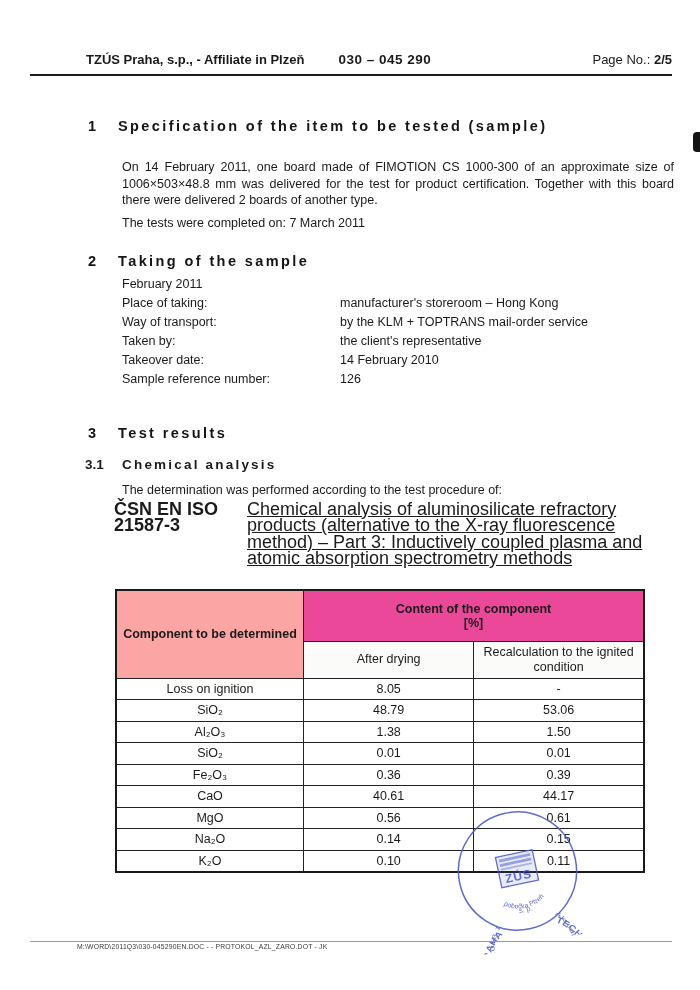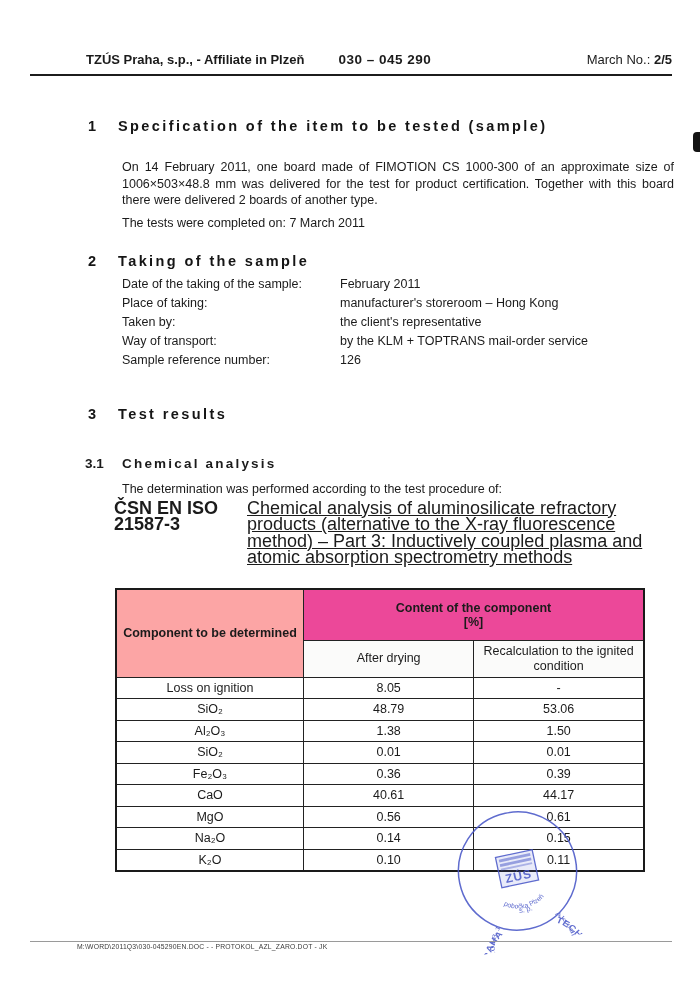--- a/index.html
+++ b/index.html
@@ -57,66 +57,69 @@
 
   
   .footer{position:absolute; left:30px; right:28px; top:941px; border-top:1px solid #9a9a9a;}
   .footer .path{margin-left:47px; margin-top:1px; font-size:6.8px; color:#3a3a3a; letter-spacing:0.2px;}
 
   
   .artifact{position:absolute; right:0; top:132px; width:7px; height:20px;
             background:#141414; border-radius:4px 0 0 4px;}
 
   
-  .mt-42{margin-top:42px;} .mt-36{margin-top:36px;} .mt-34{margin-top:34px;}
+  .mt-42{margin-top:42px;} .mt-36{margin-top:36px;} .mt-34{margin-top:16px;}
   .mt-22{margin-top:22px;} .mt-10{margin-top:10px;} .mt-8{margin-top:25px;}
   .mt-6{margin-top:6px;} .mt-2{margin-top:2px;}
 </style>
 </head>
 <body>
 
 <div class="page">
   <div class="doc">
 
     <div class="hdr">
       <span class="org">TZÚS Praha, s.p., - Affiliate in Plzeň</span>
       <span class="num">030 – 045 290</span>
       <span class="pgwrap">
-        <span>March No.:</span>
+        <span>Page No.:</span>
         <span class="pgval">2/5</span>
       </span>
     </div>
 
     <div class="h-sec ml-sec mt-42">
       <span class="n">1</span>
       <span>Specification of the item to be tested (sample)</span>
     </div>
     <div class="body-text just mt-8">On 14 February 2011, one board made of FIMOTION CS 1000-300 of an approximate size of 1006×503×48.8 mm was delivered for the test for product certification. Together with this board there were delivered 2 boards of another type.</div>
     <div class="body-text mt-6">The tests were completed on: 7 March 2011</div>
 
     <div class="h-sec ml-sec mt-22">
       <span class="n">2</span>
       <span>Taking of the sample</span>
     </div>
     <div class="fields mt-6">
       <div class="frow">
-        <span class="lab">Date of the taking of the sample:</span>
         <span>February 2011</span>
       </div>
       <div class="frow">
         <span class="lab">Place of taking:</span>
         <span>manufacturer's storeroom – Hong Kong</span>
       </div>
       <div class="frow">
+        <span class="lab">Way of transport:</span>
+        <span>by the KLM + TOPTRANS mail-order service</span>
+      </div>
+      <div class="frow">
         <span class="lab">Taken by:</span>
         <span>the client's representative</span>
       </div>
       <div class="frow">
-        <span class="lab">Way of transport:</span>
-        <span>by the KLM + TOPTRANS mail-order service</span>
+        <span class="lab">Takeover date:</span>
+        <span>14 February 2010</span>
       </div>
       <div class="frow">
         <span class="lab">Sample reference number:</span>
         <span>126</span>
       </div>
     </div>
 
     <div class="h-sec ml-sec mt-36">
       <span class="n">3</span>
       <span>Test results</span>

